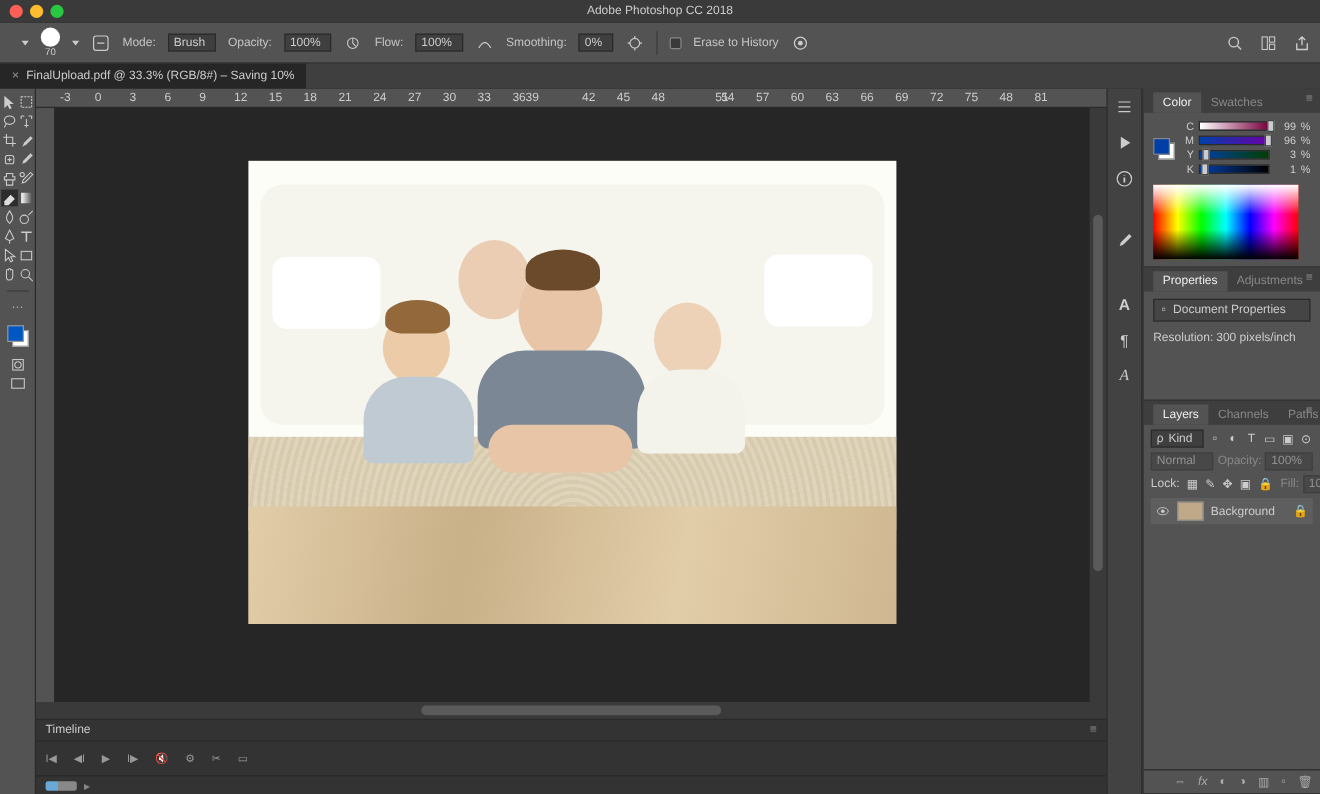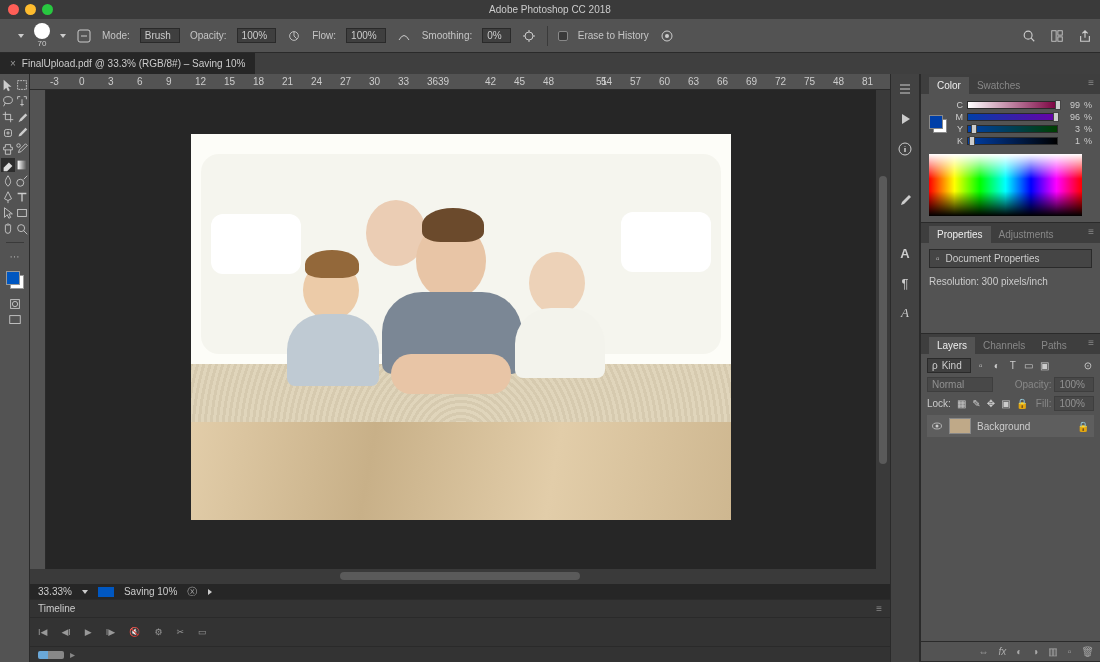--- a/index.html
+++ b/index.html
@@ -64,21 +64,21 @@
 .timeline-ctrl { height:28px; display:flex; align-items:center; padding:0 8px; gap:14px; }
 .timeline-ctrl .tc { color:#999; font-size:9px; }
 .timeline-body { height:40px; display:flex; align-items:center; justify-content:center; }
 .cta { display:flex; }
 .cta button { background:#5a5a5a; border:1px solid #2a2a2a; color:#ddd; padding:3px 14px; font-size:10px; }
 .cta .dd { background:#5a5a5a; border:1px solid #2a2a2a; border-left:none; width:16px; display:flex; align-items:center; justify-content:center; }
 .timeline-ftr { height:16px; display:flex; align-items:center; padding:0 8px; border-top:1px solid #2a2a2a; }
 .mini-thumb { width:26px; height:8px; background:linear-gradient(90deg,#6aa8d8 40%,#888 40%); border-radius:2px; }
 
 
-.dock { width:180px; background:#535353; display:flex; flex-direction:column; border-left:1px solid #2a2a2a; }
+.dock { width:148px; background:#535353; display:flex; flex-direction:column; border-left:1px solid #2a2a2a; }
 .dockstrip { width:30px; background:#424242; display:flex; flex-direction:column; align-items:center; padding:6px 0; gap:12px; border-left:1px solid #2a2a2a; border-right:1px solid #2a2a2a; }
 .dockstrip .dsicn { width:18px; height:18px; display:flex; align-items:center; justify-content:center; color:#ccc; }
 .dockstrip .dsicn svg { width:16px; height:16px; }
 .rightarea { display:flex; }
 
 .panel { border-bottom:1px solid #2a2a2a; }
 .panel-tabs { height:20px; background:#3e3e3e; display:flex; align-items:flex-end; padding:0 8px; position:relative; }
 .panel-tabs .ptab { padding:3px 8px; font-size:10px; color:#888; }
 .panel-tabs .ptab.active { background:#535353; color:#eee; }
 .panel-tabs .menu { position:absolute; right:6px; top:3px; color:#888; }
@@ -484,28 +484,20 @@
           <div class="arms"></div>
         </div>
       </div>
       <div class="vscroll">
           <div class="thumb"></div>
         </div>
     </div>
     <div class="hscroll">
         <div class="thumb"></div>
       </div>
-    <div class="status">
-      <span>33.33%</span>
-      <span class="car"></span>
-      <div class="prog"></div>
-      <span>Saving 10%</span>
-      <span class="xbtn">ⓧ</span>
-      <span class="car" style="transform:rotate(-90deg)"></span>
-    </div>
 
     <div class="timeline">
       <div class="timeline-hdr">
         <span>Timeline</span>
         <span class="menu" style="margin-left:auto;color:#888">≡</span>
       </div>
       <div class="timeline-ctrl">
         <span class="tc">I◀</span>
         <span class="tc">◀I</span>
         <span class="tc">▶</span>

